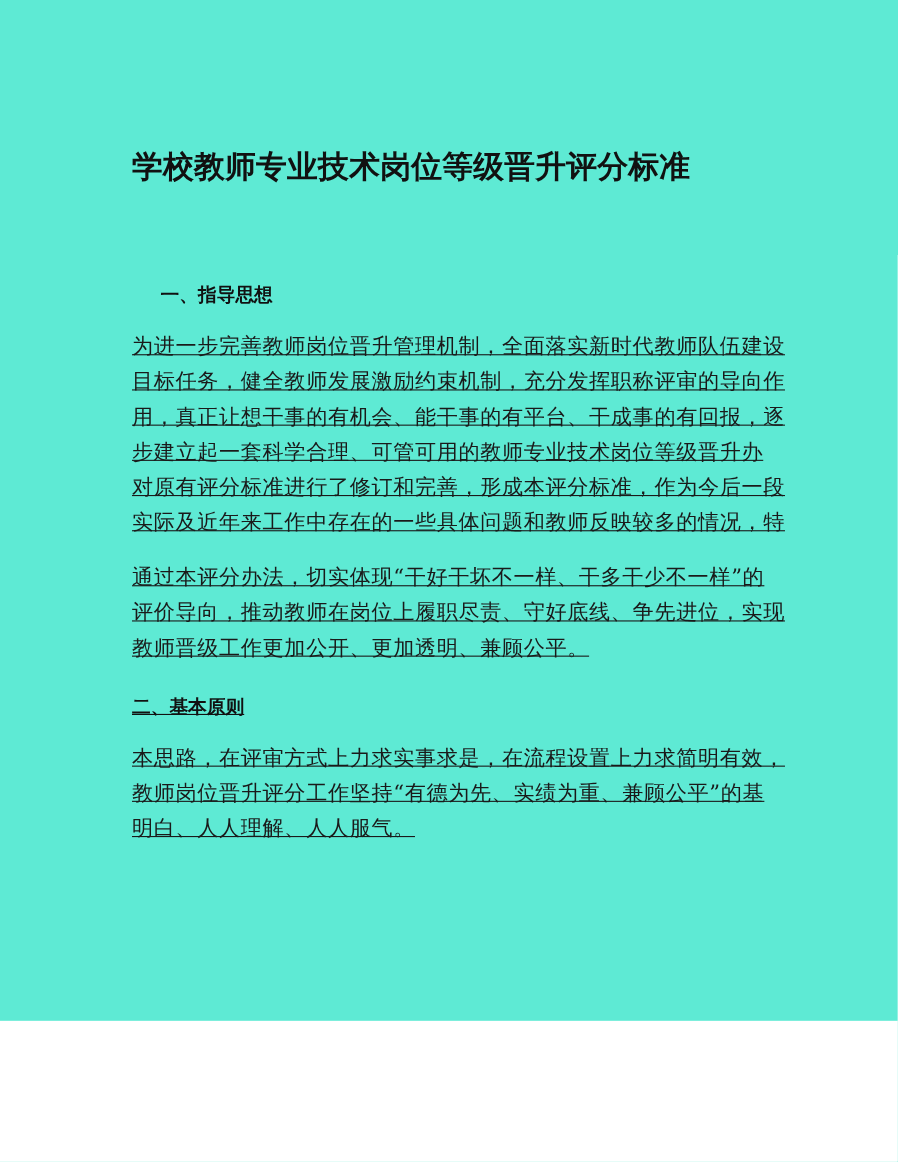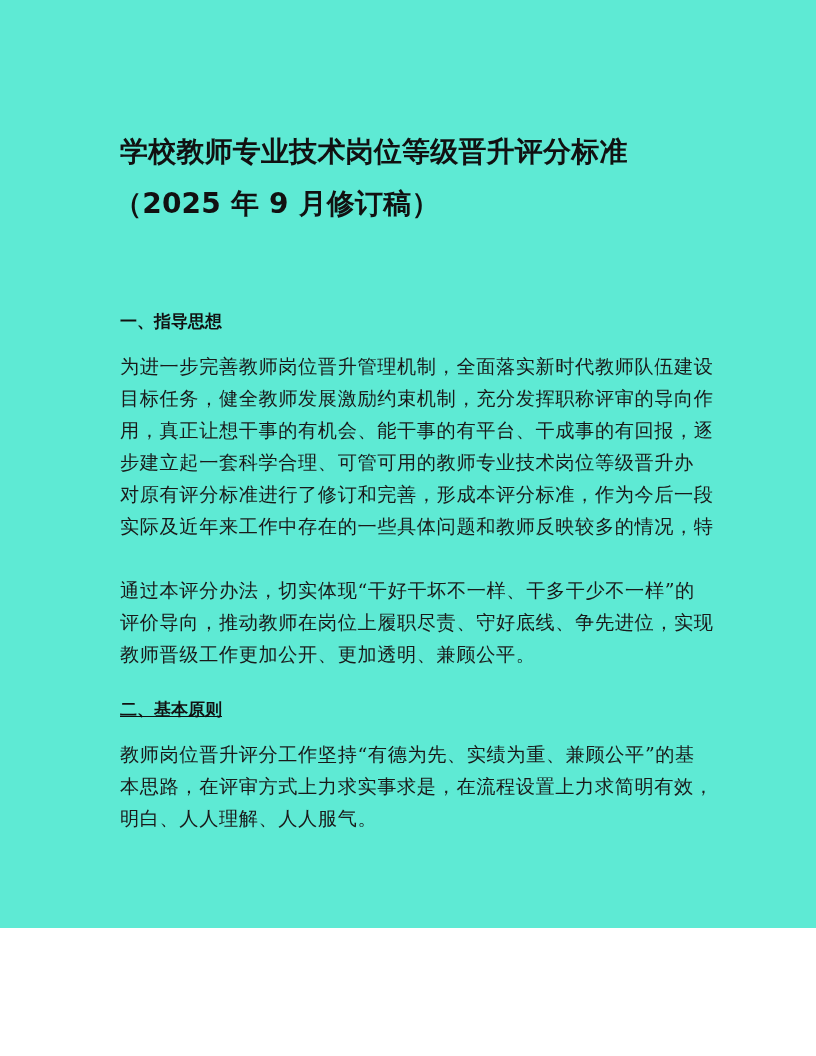--- a/index.html
+++ b/index.html
@@ -46,51 +46,51 @@
       margin-left: -6px;
     }
     .section-heading {
       margin: 0;
       font-family: "DejaVu Sans", "Liberation Sans", sans-serif;
       font-weight: bold;
       font-size: 17px;
       line-height: 24px;
       color: #111111;
     }
-    .h1 { margin-top: 79px; }
+    .h1 { margin-top: 79px; margin-left: 26px; }
     .h2 { margin-top: 26px; text-decoration: underline; }
     .para {
       margin: 0;
       font-size: 19.2px;
       line-height: 32px;
       color: #1a1a1a;
       text-align: justify;
       text-justify: inter-character;
       letter-spacing: 0.6px;
     }
     .para .ln {
       display: block;
       white-space: nowrap;
       text-align-last: justify;
+      text-decoration: underline;
     }
     .para .ln.last {
       text-align-last: left;
     }
     .gap-after-heading { margin-top: 18px; }
-    .gap-para { margin-top: 32px; }
+    .gap-para { margin-top: 18px; }
   </style>
 </head>
 <body>
 
 <div class="page">
   <div class="content">
 
     <h1 class="doc-title">
       <span class="line">学校教师专业技术岗位等级晋升评分标准</span>
-      <span class="line subtitle-line">（2025 年 9 月修订稿）</span>
     </h1>
 
     <section>
       <h2 class="section-heading h1">一、指导思想</h2>
 
       <p class="para gap-after-heading">
         <span class="ln">为进一步完善教师岗位晋升管理机制，全面落实新时代教师队伍建设</span>
         <span class="ln">目标任务，健全教师发展激励约束机制，充分发挥职称评审的导向作</span>
         <span class="ln">用，真正让想干事的有机会、能干事的有平台、干成事的有回报，逐</span>
         <span class="ln">步建立起一套科学合理、可管可用的教师专业技术岗位等级晋升办</span>
@@ -102,20 +102,20 @@
         <span class="ln">通过本评分办法，切实体现“干好干坏不一样、干多干少不一样”的</span>
         <span class="ln">评价导向，推动教师在岗位上履职尽责、守好底线、争先进位，实现</span>
         <span class="ln last">教师晋级工作更加公开、更加透明、兼顾公平。</span>
       </p>
     </section>
 
     <section>
       <h2 class="section-heading h2">二、基本原则</h2>
 
       <p class="para gap-after-heading">
+        <span class="ln">本思路，在评审方式上力求实事求是，在流程设置上力求简明有效，</span>
         <span class="ln">教师岗位晋升评分工作坚持“有德为先、实绩为重、兼顾公平”的基</span>
-        <span class="ln">本思路，在评审方式上力求实事求是，在流程设置上力求简明有效，</span>
         <span class="ln last">明白、人人理解、人人服气。</span>
       </p>
     </section>
 
   </div>
 </div>
 
 </body></html>

